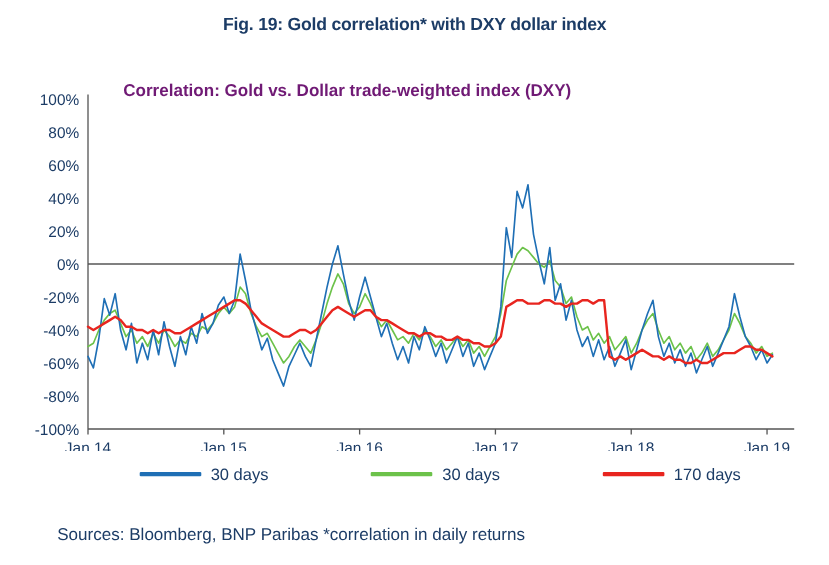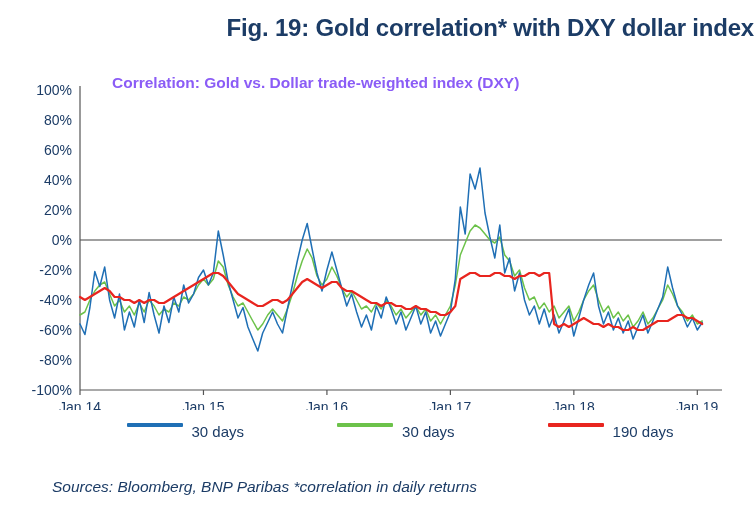--- a/index.html
+++ b/index.html
@@ -7,39 +7,39 @@
     width:754px;height:514px;
     background:#ffffff;
     font-family:"Liberation Sans",sans-serif;
     color:#1a3a5c;
     overflow:hidden;
     position:relative;
   }
   #fig{position:absolute;left:0;top:0;width:754px;height:514px;}
   .fig-title{
     position:absolute;left:0;top:14px;width:754px;
-    text-align:right;
-    font-size:24px;font-weight:bold;color:#1c3c66;
+    text-align:center;
+    font-size:16px;font-weight:bold;color:#1c3c66;
     letter-spacing:-0.2px;
   }
   .chart-subtitle{
     position:absolute;left:112px;top:74px;
-    font-size:15.5px;font-weight:bold;color:#8b5cf6;
+    font-size:15.5px;font-weight:bold;color:#701a75;
   }
   .plot-wrap{position:absolute;left:0;top:60px;width:634px;height:350px;}
   .legend{
     position:absolute;left:80px;top:418px;width:640px;height:26px;
     display:flex;align-items:center;justify-content:space-around;
   }
-  .legend-item{display:flex;gap:9px;}
+  .legend-item{display:flex;align-items:center;gap:9px;}
   .legend-swatch{display:block;width:56px;height:4px;border-radius:1px;}
   .legend-label{font-size:15px;color:#1c3c66;font-weight:normal;}
   .sources{
     position:absolute;left:52px;top:478px;
-    font-size:15.5px;font-style:italic;color:#1c3c66;
+    font-size:15.5px;color:#1c3c66;
   }
   .y-tick,.x-tick{font-size:14px;fill:#1c3c66;}
   svg{display:block;}
 </style>
 </head>
 <body>
 
 <div id="fig">
 
   <div class="fig-title">Fig. 19: Gold correlation* with DXY dollar index</div>
@@ -84,19 +84,19 @@
     <div class="legend-item">
       <span class="legend-swatch" style="background:#1f6fb5"></span>
       <span class="legend-label">30 days</span>
     </div>
     <div class="legend-item">
       <span class="legend-swatch" style="background:#6cc24a"></span>
       <span class="legend-label">30 days</span>
     </div>
     <div class="legend-item">
       <span class="legend-swatch" style="background:#e8251f"></span>
-      <span class="legend-label">190 days</span>
+      <span class="legend-label">170 days</span>
     </div>
   </div>
 
   <div class="sources">Sources: Bloomberg, BNP Paribas  *correlation in daily returns</div>
 
 </div>
 
 </body></html>

